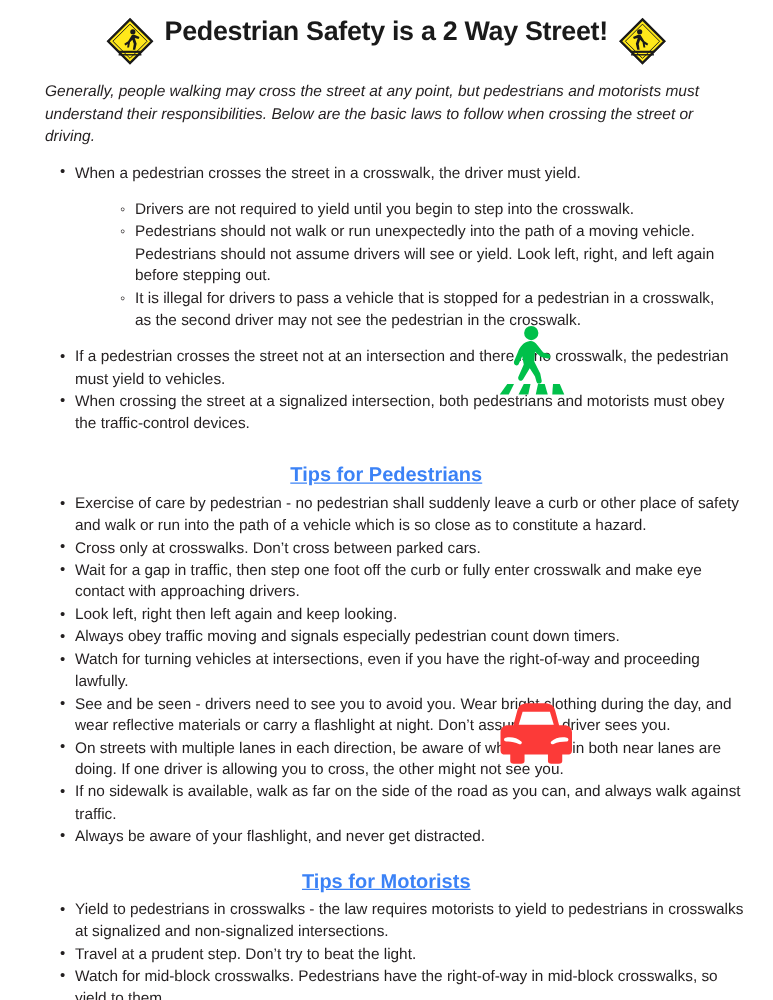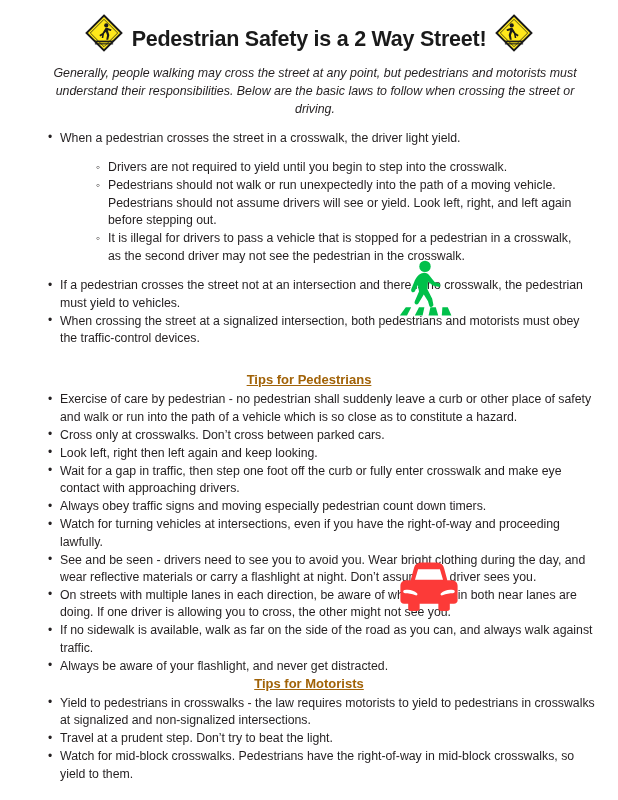--- a/index.html
+++ b/index.html
@@ -20,21 +20,21 @@
     width: 618px;
     height: 800px;
     box-sizing: border-box;
     padding: 12px 22px 0 22px;
     background: #ffffff;
   }
 
   
   .title-row {
     display: flex;
-    align-items: flex-end;
+    align-items: flex-start;
     justify-content: center;
     gap: 9px;
     margin: 2px 0 0 0;
   }
   .doc-title {
     font-size: 21.5px;
     font-weight: bold;
     letter-spacing: -0.25px;
     color: #1a1a1a;
     white-space: nowrap;
@@ -45,21 +45,20 @@
     height: 38px;
     flex: 0 0 38px;
     display: block;
   }
 
   
   .intro {
     font-style: italic;
     font-size: 12.4px;
     line-height: 1.45;
-    text-align: center;
     margin: 13px 2px 0 14px;
     color: #231f20;
   }
 
   
   ul.lvl1 {
     margin: 11px 0 0 0;
     padding-left: 26px;
     list-style: none;
   }
@@ -90,30 +89,31 @@
     left: 0;
     top: -0.5px;
     font-size: 12px;
     color: #231f20;
   }
 
   
   .section-heading {
     text-align: center;
     font-weight: bold;
-    font-size: 13px;
+    font-size: 16px;
     text-decoration: underline;
     margin: 0;
     padding: 0;
-    color: #a16207;
+    color: #3b82f6;
   }
   .heading-block-ped {
     margin-top: 25px;
   }
   .heading-block-mot {
+    margin-top: 19px;
   }
 
   
   .walk-icon {
     position: absolute;
     left: 394px;
     top: 258px;
     width: 62px;
     height: 60px;
   }
@@ -155,41 +155,41 @@
       </g>
       <rect x="26" y="70" width="48" height="4.5" fill="#1a1a1a"></rect>
       <rect x="26" y="77" width="48" height="3" fill="#1a1a1a"></rect>
     </svg>
   </div>
 
   <p class="intro">Generally, people walking may cross the street at any point, but pedestrians and motorists must understand their responsibilities. Below are the basic laws to follow when crossing the street or driving.</p>
 
   <ul class="lvl1">
     <li>
-      <span>When a pedestrian crosses the street in a crosswalk, the driver light yield.</span>
+      <span>When a pedestrian crosses the street in a crosswalk, the driver must yield.</span>
       <ul class="lvl2">
         <li><span>Drivers are not required to yield until you begin to step into the crosswalk.</span></li>
         <li><span>Pedestrians should not walk or run unexpectedly into the path of a moving vehicle. Pedestrians should not assume drivers will see or yield. Look left, right, and left again before stepping out.</span></li>
         <li><span>It is illegal for drivers to pass a vehicle that is stopped for a pedestrian in a crosswalk, as the second driver may not see the pedestrian in the crosswalk.</span></li>
       </ul>
     </li>
     <li><span>If a pedestrian crosses the street not at an intersection and there is no crosswalk, the pedestrian must yield to vehicles.</span></li>
     <li><span>When crossing the street at a signalized intersection, both pedestrians and motorists must obey the traffic-control devices.</span></li>
   </ul>
 
   <div class="heading-block-ped">
     <div class="section-heading">Tips for Pedestrians</div>
   </div>
 
   <ul class="lvl1" style="margin-top:4px;">
     <li><span>Exercise of care by pedestrian - no pedestrian shall suddenly leave a curb or other place of safety and walk or run into the path of a vehicle which is so close as to constitute a hazard.</span></li>
     <li><span>Cross only at crosswalks. Don’t cross between parked cars.</span></li>
+    <li><span>Wait for a gap in traffic, then step one foot off the curb or fully enter crosswalk and make eye contact with approaching drivers.</span></li>
     <li><span>Look left, right then left again and keep looking.</span></li>
-    <li><span>Wait for a gap in traffic, then step one foot off the curb or fully enter crosswalk and make eye contact with approaching drivers.</span></li>
-    <li><span>Always obey traffic signs and moving especially pedestrian count down timers.</span></li>
+    <li><span>Always obey traffic moving and signals especially pedestrian count down timers.</span></li>
     <li><span>Watch for turning vehicles at intersections, even if you have the right-of-way and proceeding lawfully.</span></li>
     <li><span>See and be seen - drivers need to see you to avoid you. Wear bright clothing during the day, and wear reflective materials or carry a flashlight at night. Don’t assume the driver sees you.</span></li>
     <li><span>On streets with multiple lanes in each direction, be aware of what drivers in both near lanes are doing. If one driver is allowing you to cross, the other might not see you.</span></li>
     <li><span>If no sidewalk is available, walk as far on the side of the road as you can, and always walk against traffic.</span></li>
     <li><span>Always be aware of your flashlight, and never get distracted.</span></li>
   </ul>
 
   <div class="heading-block-mot">
     <div class="section-heading">Tips for Motorists</div>
   </div>

